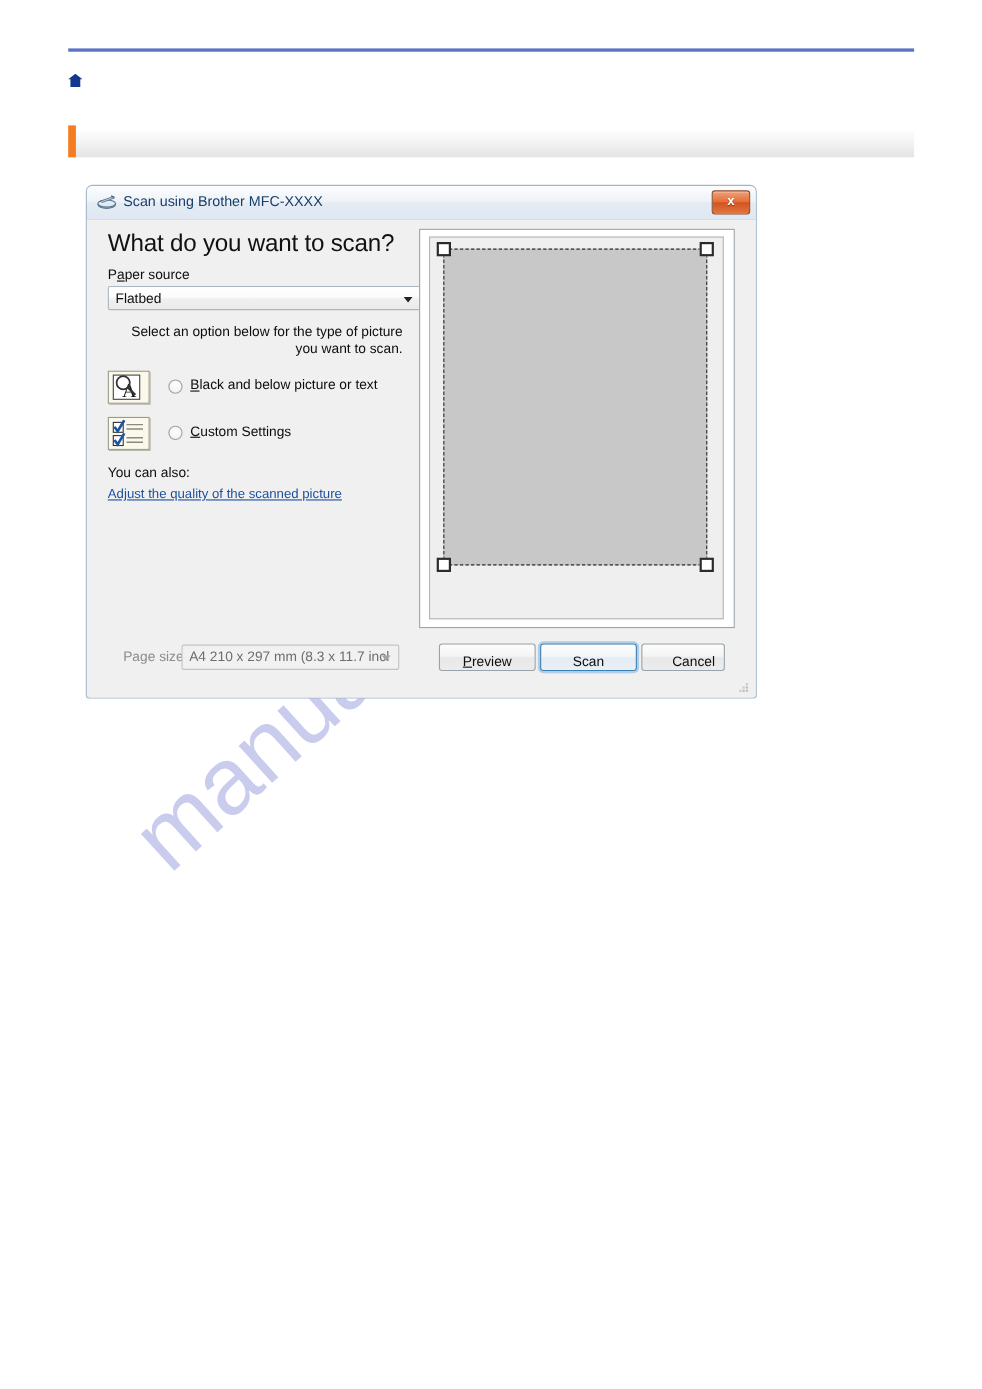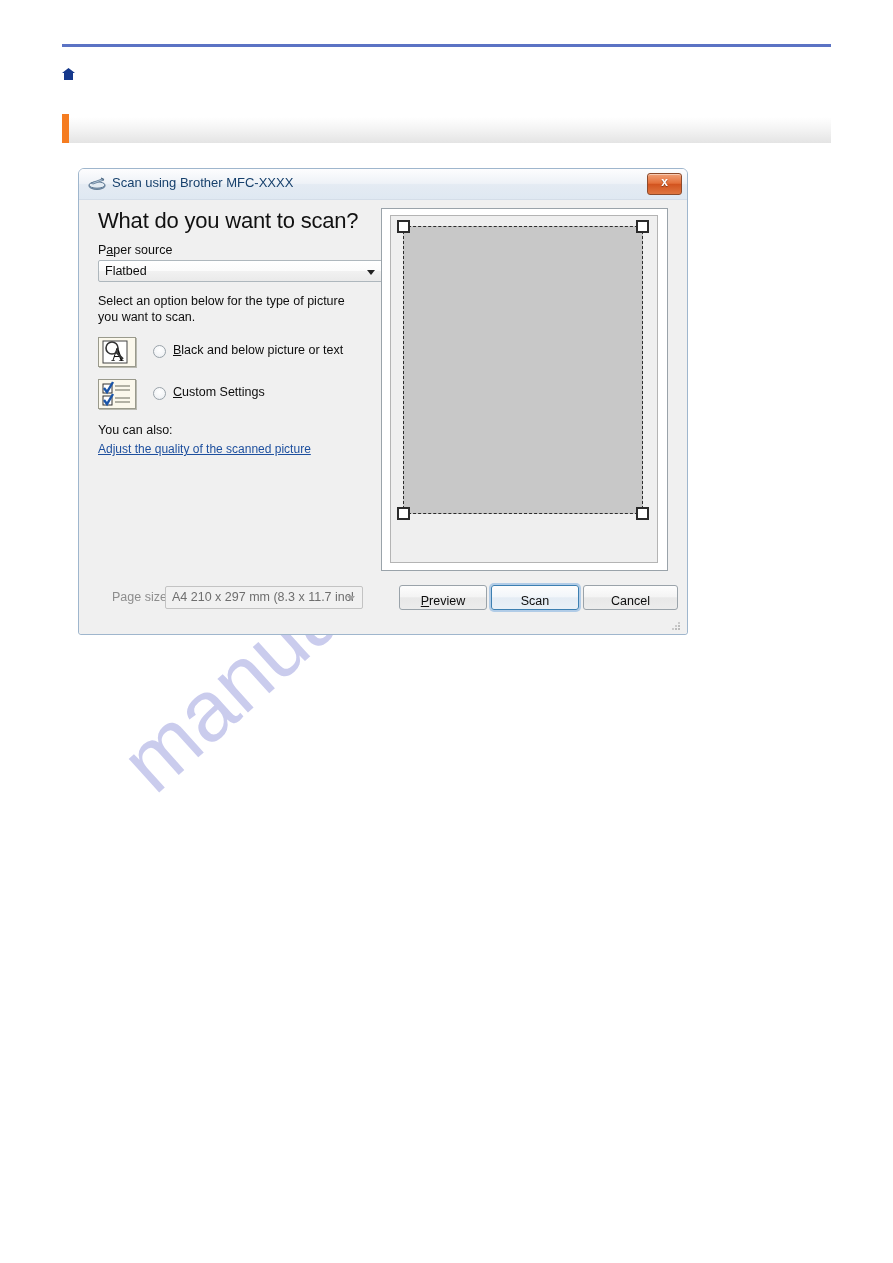--- a/index.html
+++ b/index.html
@@ -196,20 +196,21 @@
   }
   .combo.disabled .combo-value { color: #6e6e6e; }
   .combo.disabled .arrow { border-top-color: #a4a4a4; }
 
   .helper-text {
     font-size: 12.5px;
     color: #0d0d0d;
     line-height: 1.28;
     margin-top: 11px;
     width: 268px;
+    text-align: right;
   }
 
   
   .options { margin-top: 10px; }
   .option-row {
     position: relative;
     height: 42px;
   }
   .opt-icon {
     position: absolute;
@@ -350,21 +351,21 @@
     box-sizing: border-box;
   }
   .btn-preview { left: 320px; width: 88px; }
   .btn-scan {
     left: 412px;
     width: 88px;
     border: 1px solid #3c7fb1;
     box-shadow: 0 0 0 2px rgba(100,160,220,.45);
     background: linear-gradient(to bottom, #fdfdfd 0%, #f2f6fa 46%, #e4ecf4 52%, #e9f0f7 100%);
   }
-  .btn-cancel { left: 504px; width: 95px; }
+  .btn-cancel { left: 504px; width: 76px; text-align: right; }
   .btn .ul { text-decoration: underline; }
 
   .grip {
     position: absolute;
     right: 5px;
     bottom: 4px;
     width: 12px;
     height: 12px;
     opacity: .6;
   }

